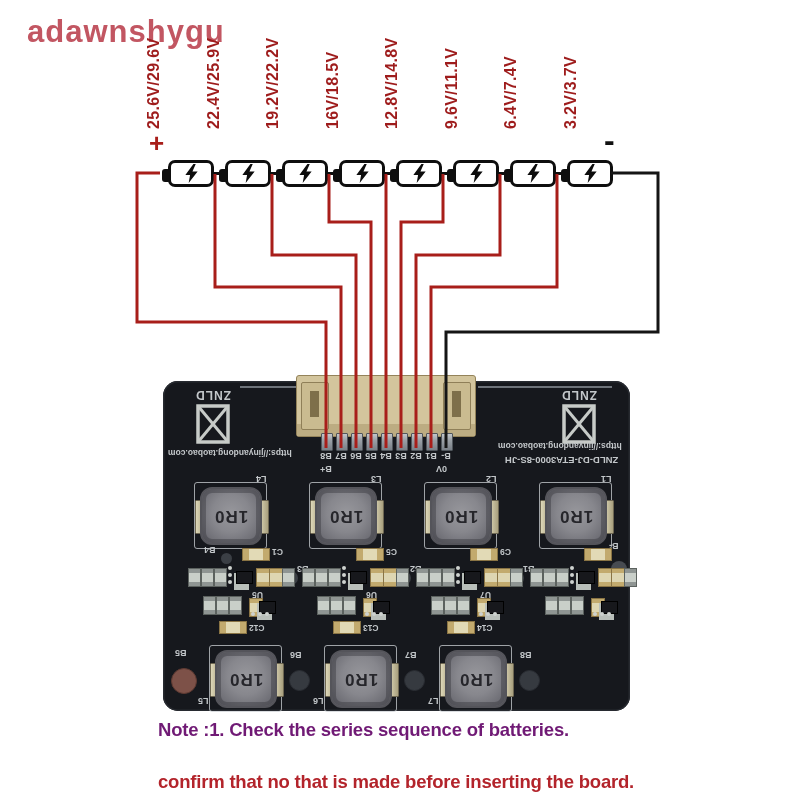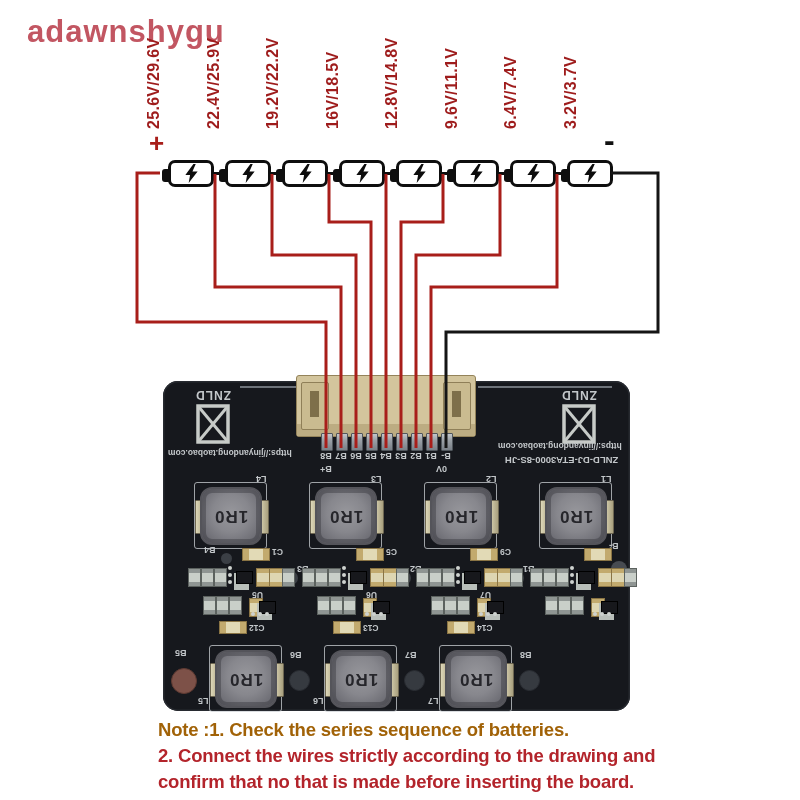--- a/index.html
+++ b/index.html
@@ -85,22 +85,21 @@
     <div style="position:absolute;left:4px;top:6px;width:26px;height:46px;background:#cabb90;
                 border:1px solid #8f7f58;border-radius:2px;">
       <div style="position:absolute;left:8px;top:8px;width:9px;height:26px;background:#7e6f4a;"></div>
     </div>
     <div style="position:absolute;right:4px;top:6px;width:26px;height:46px;background:#cabb90;
                 border:1px solid #8f7f58;border-radius:2px;">
       <div style="position:absolute;left:8px;top:8px;width:9px;height:26px;background:#7e6f4a;"></div>
     </div>
   </div>
 
-  <div class="note-line" style="top:719px;color:#a16207;">Note :1. Check the series sequence of batteries.</div>
-  <div class="note-line" style="top:745px;color:#b3242b;">2. Connect the wires strictly according to the drawing and</div>
+  <div class="note-line" style="top:719px;color:#701a75;">Note :1. Check the series sequence of batteries.</div>
   <div class="note-line" style="top:771px;color:#b3242b;">confirm that no that is made before inserting the board.</div>
 
   <svg id="wires" width="800" height="800" style="position:absolute;left:0;top:0;z-index:6;pointer-events:none;">
       <polyline points="160,173 137,173 137,322 326,322 326,448" fill="none" stroke="#a81e1a" stroke-width="3"></polyline>
       <polyline points="215,174 215,287 341,287 341,448" fill="none" stroke="#a81e1a" stroke-width="3"></polyline>
       <polyline points="272,174 272,255 356,255 356,448" fill="none" stroke="#a81e1a" stroke-width="3"></polyline>
       <polyline points="329,174 329,222 371,222 371,448" fill="none" stroke="#a81e1a" stroke-width="3"></polyline>
       <polyline points="386,174 386,448" fill="none" stroke="#a81e1a" stroke-width="3"></polyline>
       <polyline points="443,174 443,222 401,222 401,448" fill="none" stroke="#a81e1a" stroke-width="3"></polyline>
       <polyline points="500,174 500,255 416,255 416,448" fill="none" stroke="#a81e1a" stroke-width="3"></polyline>

